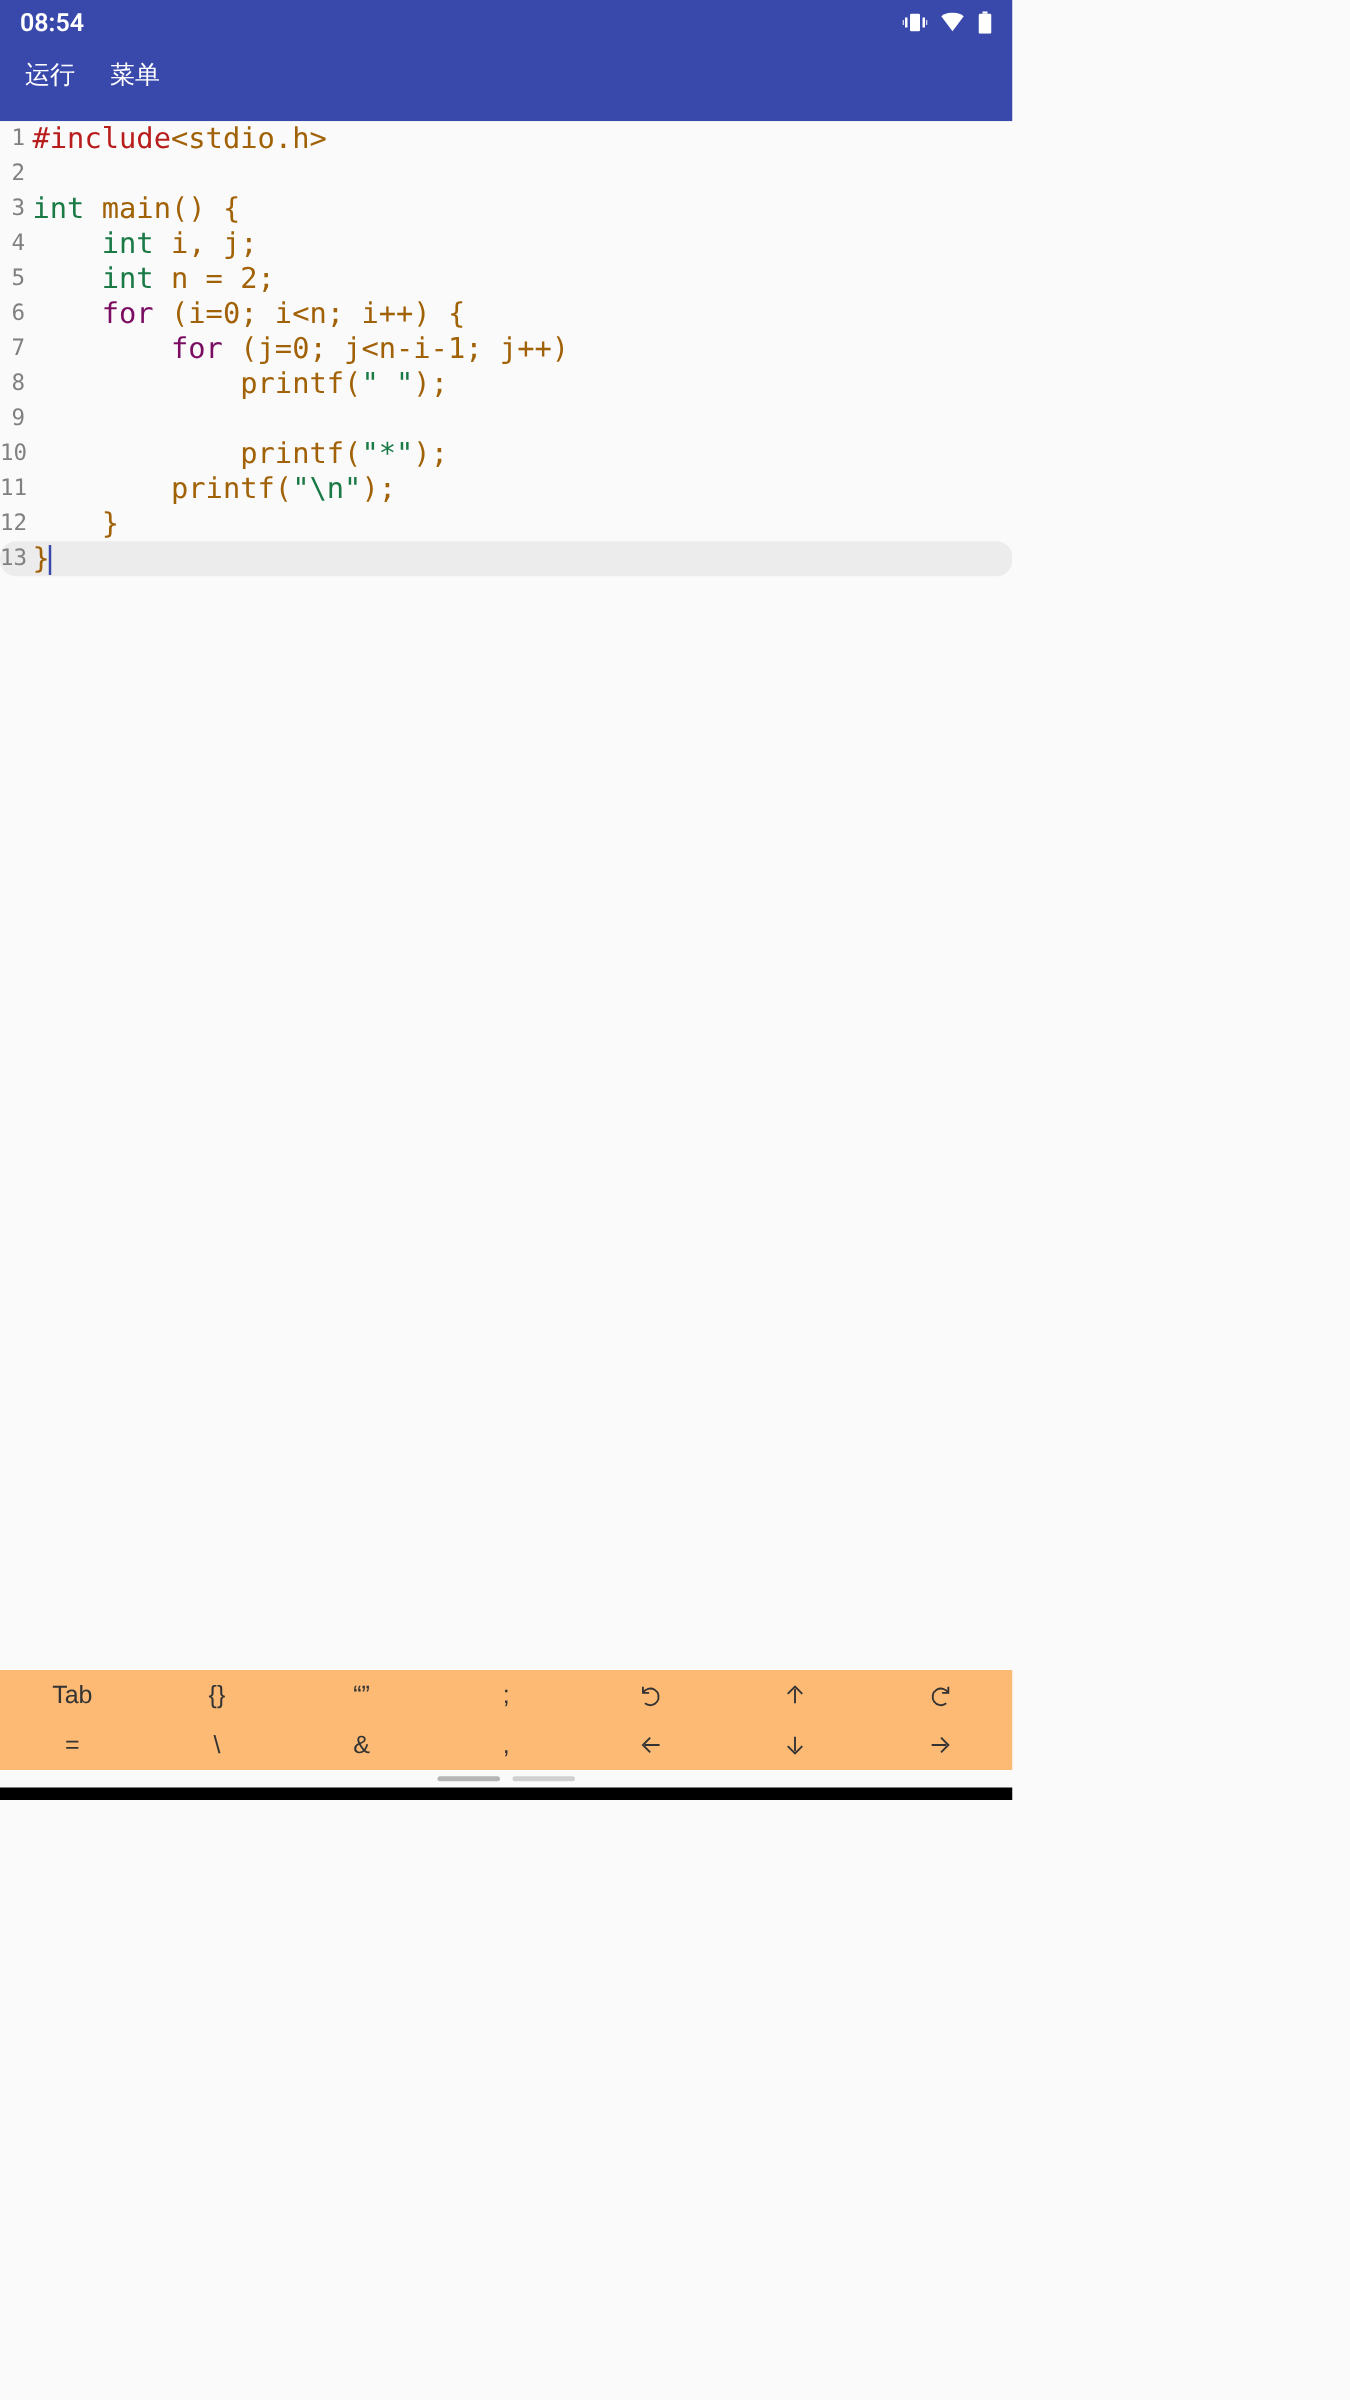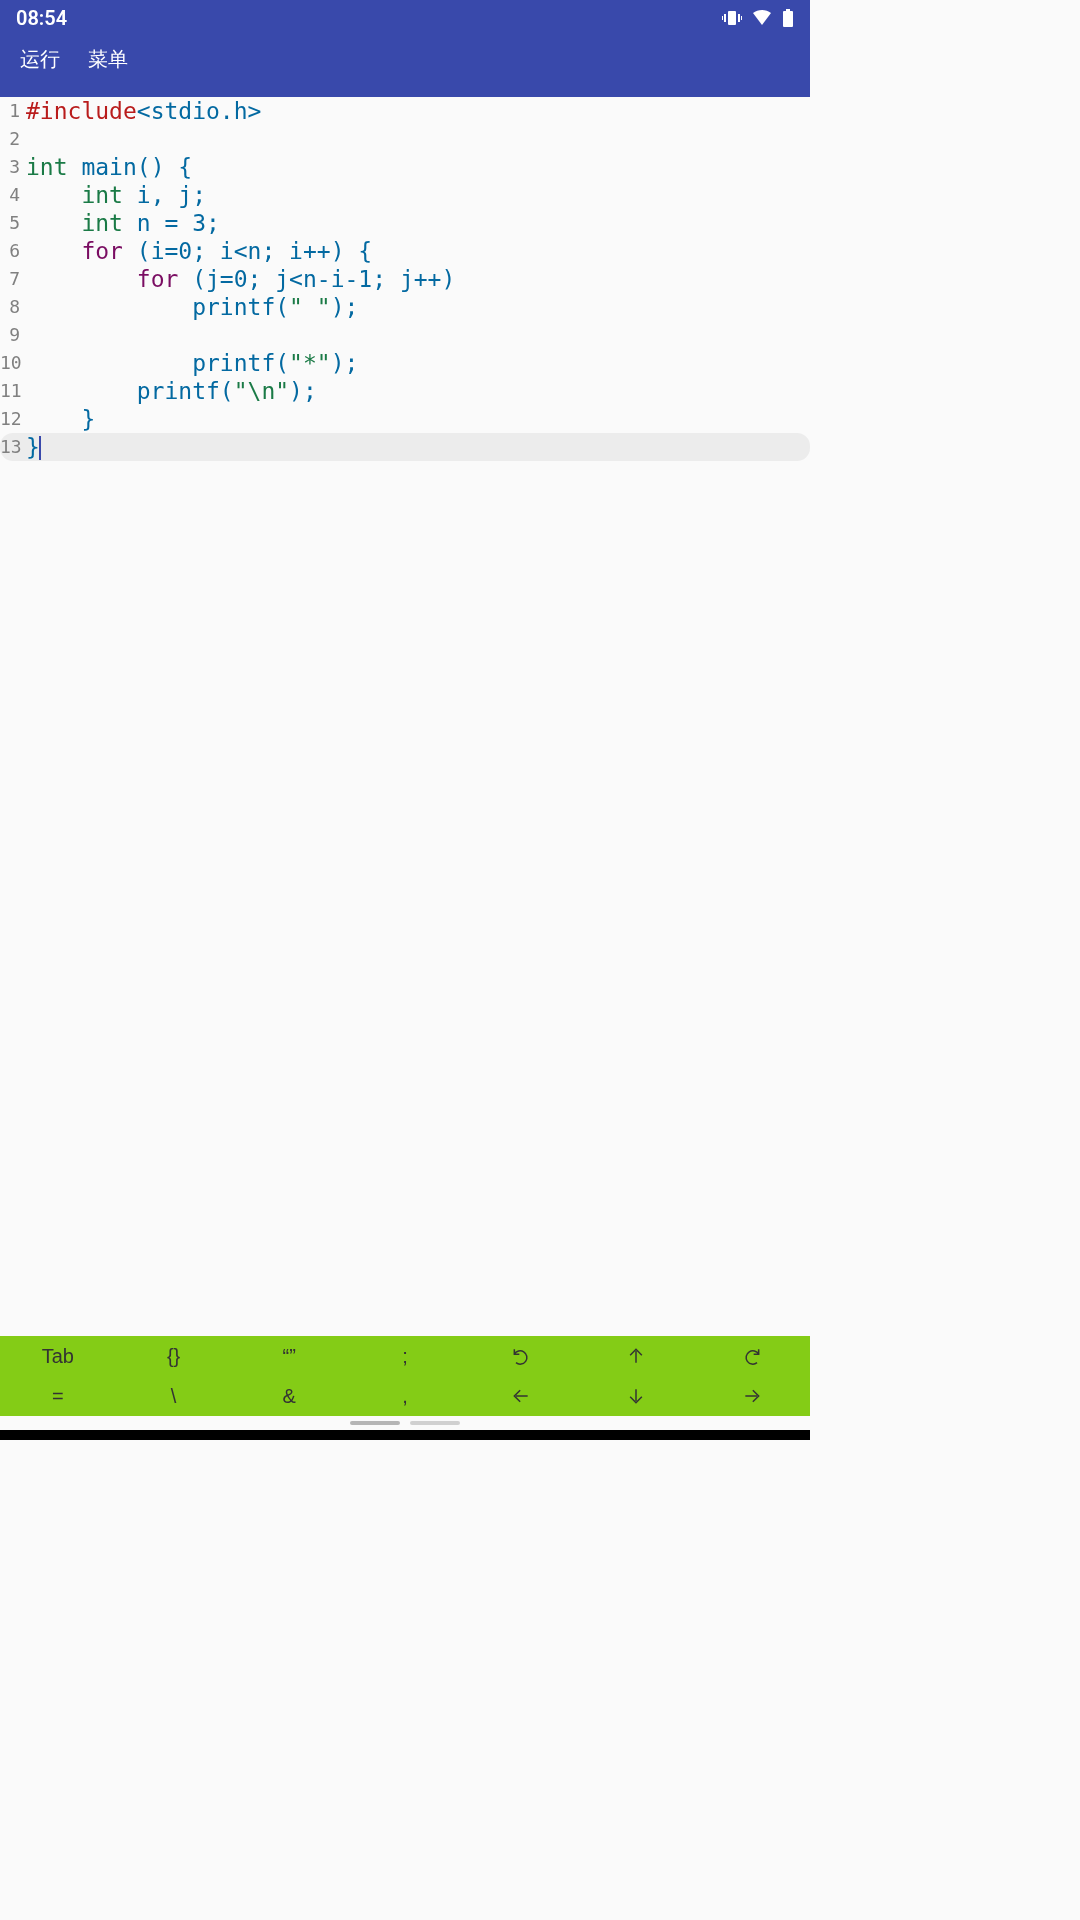--- a/index.html
+++ b/index.html
@@ -61,24 +61,24 @@
     height: 24px;
     background: #3949ab;
     vertical-align: text-bottom;
     margin-left: -1px;
   }
 
   .tok-pre   { color: #b91c1c; }
   .tok-kw    { color: #1a7a46; }
   .tok-ctrl  { color: #7a0d62; }
   .tok-str   { color: #1a7a46; }
-  .tok-plain { color: #0369a1; }
+  .tok-plain { color: #a16207; }
 
   .toolbar {
-    background: #84cc16;
+    background: #fdba74;
     display: grid;
     grid-template-columns: repeat(7, 1fr);
     grid-template-rows: 40px 40px;
   }
   .tool-btn {
     display: flex;
     align-items: center;
     justify-content: center;
     color: #333;
     font-size: 20px;
@@ -128,21 +128,21 @@
     <div class="app-action">运行</div>
     <div class="app-action">菜单</div>
   </div>
 </div>
 
 <div class="editor" id="editor">
     <div class="code-row"><div class="gutter">1</div><div class="code"><span class="tok-pre">#include</span><span class="tok-plain">&lt;stdio.h&gt;</span></div></div>
     <div class="code-row"><div class="gutter">2</div><div class="code"></div></div>
     <div class="code-row"><div class="gutter">3</div><div class="code"><span class="tok-kw">int</span><span class="tok-plain"> main() {</span></div></div>
     <div class="code-row"><div class="gutter">4</div><div class="code"><span class="tok-plain">    </span><span class="tok-kw">int</span><span class="tok-plain"> i, j;</span></div></div>
-    <div class="code-row"><div class="gutter">5</div><div class="code"><span class="tok-plain">    </span><span class="tok-kw">int</span><span class="tok-plain"> n = 3;</span></div></div>
+    <div class="code-row"><div class="gutter">5</div><div class="code"><span class="tok-plain">    </span><span class="tok-kw">int</span><span class="tok-plain"> n = 2;</span></div></div>
     <div class="code-row"><div class="gutter">6</div><div class="code"><span class="tok-plain">    </span><span class="tok-ctrl">for</span><span class="tok-plain"> (i=0; i&lt;n; i++) {</span></div></div>
     <div class="code-row"><div class="gutter">7</div><div class="code"><span class="tok-plain">        </span><span class="tok-ctrl">for</span><span class="tok-plain"> (j=0; j&lt;n-i-1; j++)</span></div></div>
     <div class="code-row"><div class="gutter">8</div><div class="code"><span class="tok-plain">            printf(</span><span class="tok-str">" "</span><span class="tok-plain">);</span></div></div>
     <div class="code-row"><div class="gutter">9</div></div>
     <div class="code-row"><div class="gutter">10</div><div class="code"><span class="tok-plain">            printf(</span><span class="tok-str">"*"</span><span class="tok-plain">);</span></div></div>
     <div class="code-row"><div class="gutter">11</div><div class="code"><span class="tok-plain">        printf(</span><span class="tok-str">"\n"</span><span class="tok-plain">);</span></div></div>
     <div class="code-row"><div class="gutter">12</div><div class="code"><span class="tok-plain">    }</span></div></div>
     <div class="code-row current-line"><div class="gutter">13</div><div class="code"><span class="tok-plain">}</span><span class="cursor"></span></div></div>
   </div>
 

